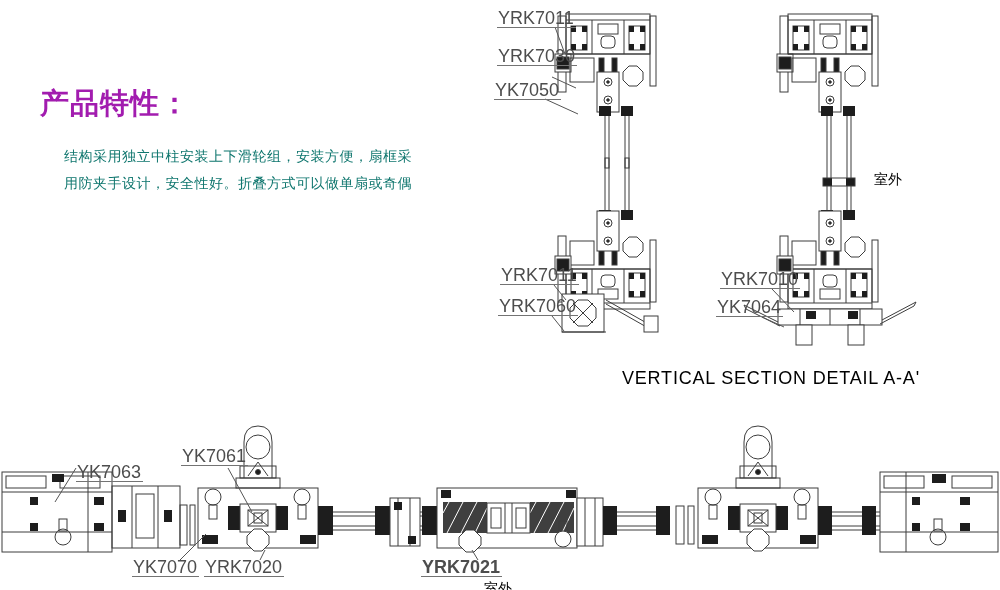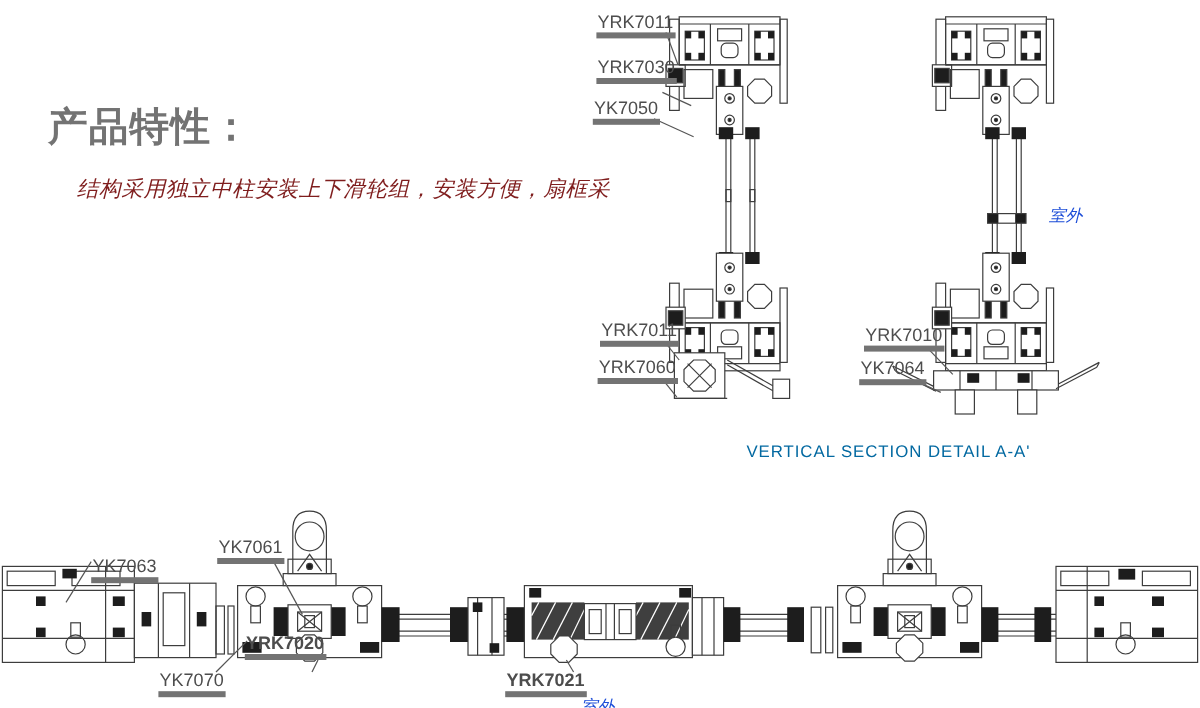--- a/index.html
+++ b/index.html
@@ -2,38 +2,38 @@
 <html><head>
 <meta charset="utf-8">
 <style>
   html,body{margin:0;padding:0;background:#ffffff;}
   #page{
     position:relative;width:1000px;height:590px;background:#ffffff;
     overflow:hidden;font-family:"Liberation Sans",sans-serif;
   }
   #page-heading{
     position:absolute;left:40px;top:84px;
-    font-size:33px;font-weight:700;color:#737373;letter-spacing:1px;
+    font-size:29px;font-weight:700;color:#a21caf;letter-spacing:1px;
     font-family:"Liberation Sans",sans-serif;white-space:nowrap;
   }
   #feature-paragraph{
     position:absolute;left:64px;top:144px;width:470px;
     font-family:"Liberation Serif","DejaVu Serif",serif;
-    font-size:18px;line-height:26.5px;color:#7f1d1d;letter-spacing:.5px;font-style:italic;
+    font-size:14px;line-height:26.5px;color:#0f766e;letter-spacing:.5px;
   }
   .para-line{white-space:nowrap;}
   .part-label{
-    position:absolute;font-size:15px;color:#4d4d4d;white-space:nowrap;
-    border-bottom:5px solid #737373;padding:0 2px 1px 1px;line-height:15px;
+    position:absolute;font-size:18px;color:#4d4d4d;white-space:nowrap;
+    border-bottom:1px solid #737373;padding:0 2px 1px 1px;line-height:15px;
   }
   .plain-label{
-    position:absolute;font-size:14px;color:#1d4ed8;white-space:nowrap;line-height:15px;font-style:italic;
+    position:absolute;font-size:14px;color:#000000;white-space:nowrap;line-height:15px;
   }
   #section-caption{
-    position:absolute;left:622px;top:368px;font-size:14px;color:#0369a1;
+    position:absolute;left:622px;top:368px;font-size:18px;color:#000000;
     letter-spacing:.8px;white-space:nowrap;
   }
   svg{position:absolute;left:0;top:0;}
 </style>
 </head>
 <body>
 
 <div id="page">
 
   <svg width="1000" height="590" viewBox="0 0 1000 590">
@@ -312,35 +312,36 @@
       <line x1="180" y1="560" x2="206" y2="534"></line>
       <line x1="260" y1="560" x2="265" y2="550"></line>
       <line x1="478" y1="560" x2="472" y2="550"></line>
     </g>
   </svg>
 
   <div id="page-heading">产品特性：</div>
 
   <div id="feature-paragraph">
     <div class="para-line">结构采用独立中柱安装上下滑轮组，安装方便，扇框采</div>
+    <div class="para-line">用防夹手设计，安全性好。折叠方式可以做单扇或奇偶</div>
   </div>
 
   <div class="part-label" style="left:497px;top:11px;">YRK7011</div>
   <div class="part-label" style="left:497px;top:49px;">YRK7030</div>
   <div class="part-label" style="left:494px;top:83px;text-align:right;">YK7050</div>
   <div class="part-label" style="left:500px;top:268px;">YRK7011</div>
   <div class="part-label" style="left:498px;top:299px;">YRK7060</div>
   <div class="part-label" style="left:720px;top:272px;">YRK7010</div>
   <div class="part-label" style="left:716px;top:300px;">YK7064</div>
 
   <div class="plain-label" style="left:874px;top:172px;">室外</div>
 
   <div id="section-caption">VERTICAL SECTION DETAIL A-A'</div>
 
   <div class="part-label" style="left:76px;top:465px;">YK7063</div>
   <div class="part-label" style="left:181px;top:449px;">YK7061</div>
   <div class="part-label" style="left:132px;top:560px;">YK7070</div>
-  <div class="part-label" style="left:204px;top:529px;font-weight:bold;">YRK7020</div>
+  <div class="part-label" style="left:204px;top:560px;">YRK7020</div>
   <div class="part-label" style="left:421px;top:560px;font-weight:bold;">YRK7021</div>
 
   <div class="plain-label" style="left:484px;top:581px;">室外</div>
 
 </div>
 
 </body></html>

